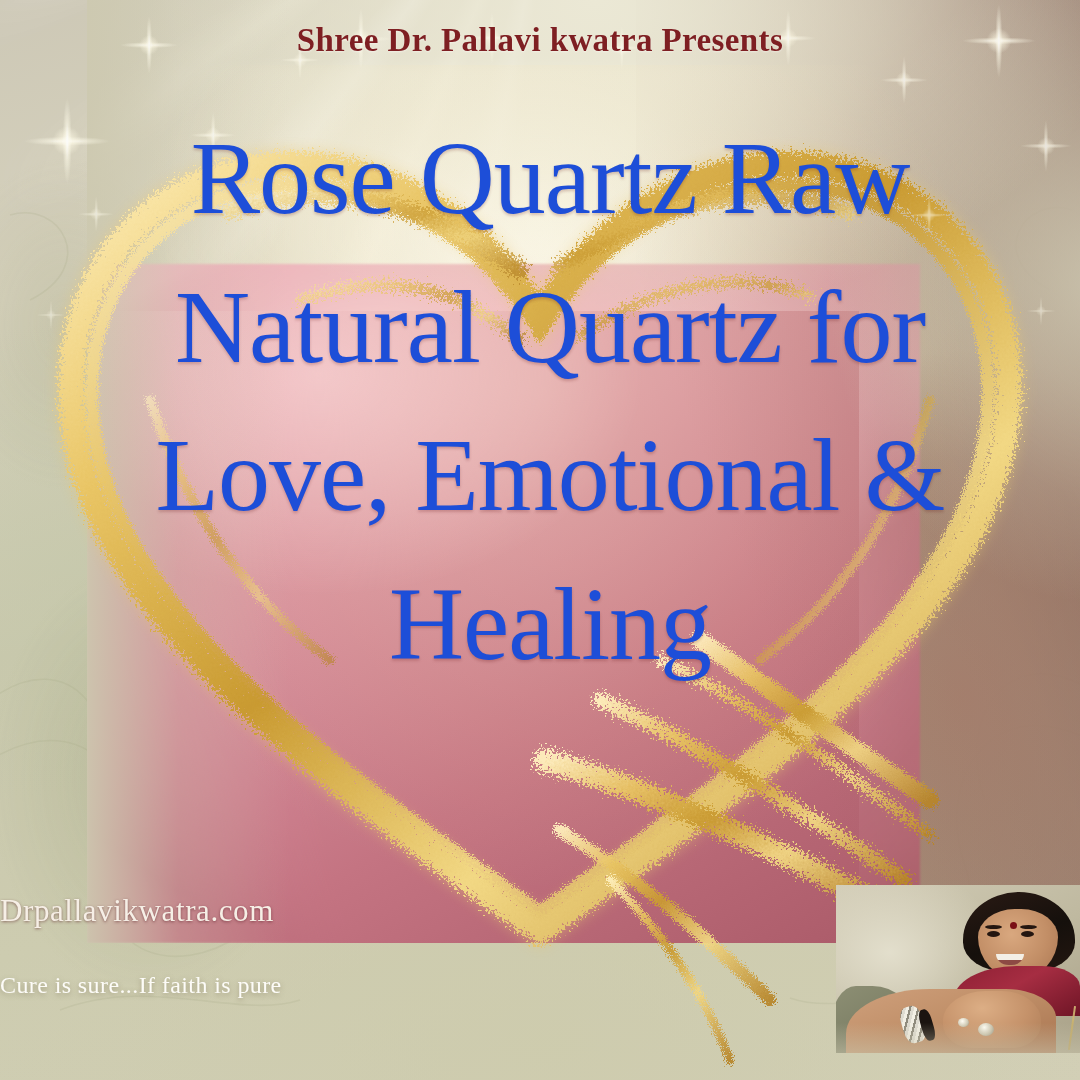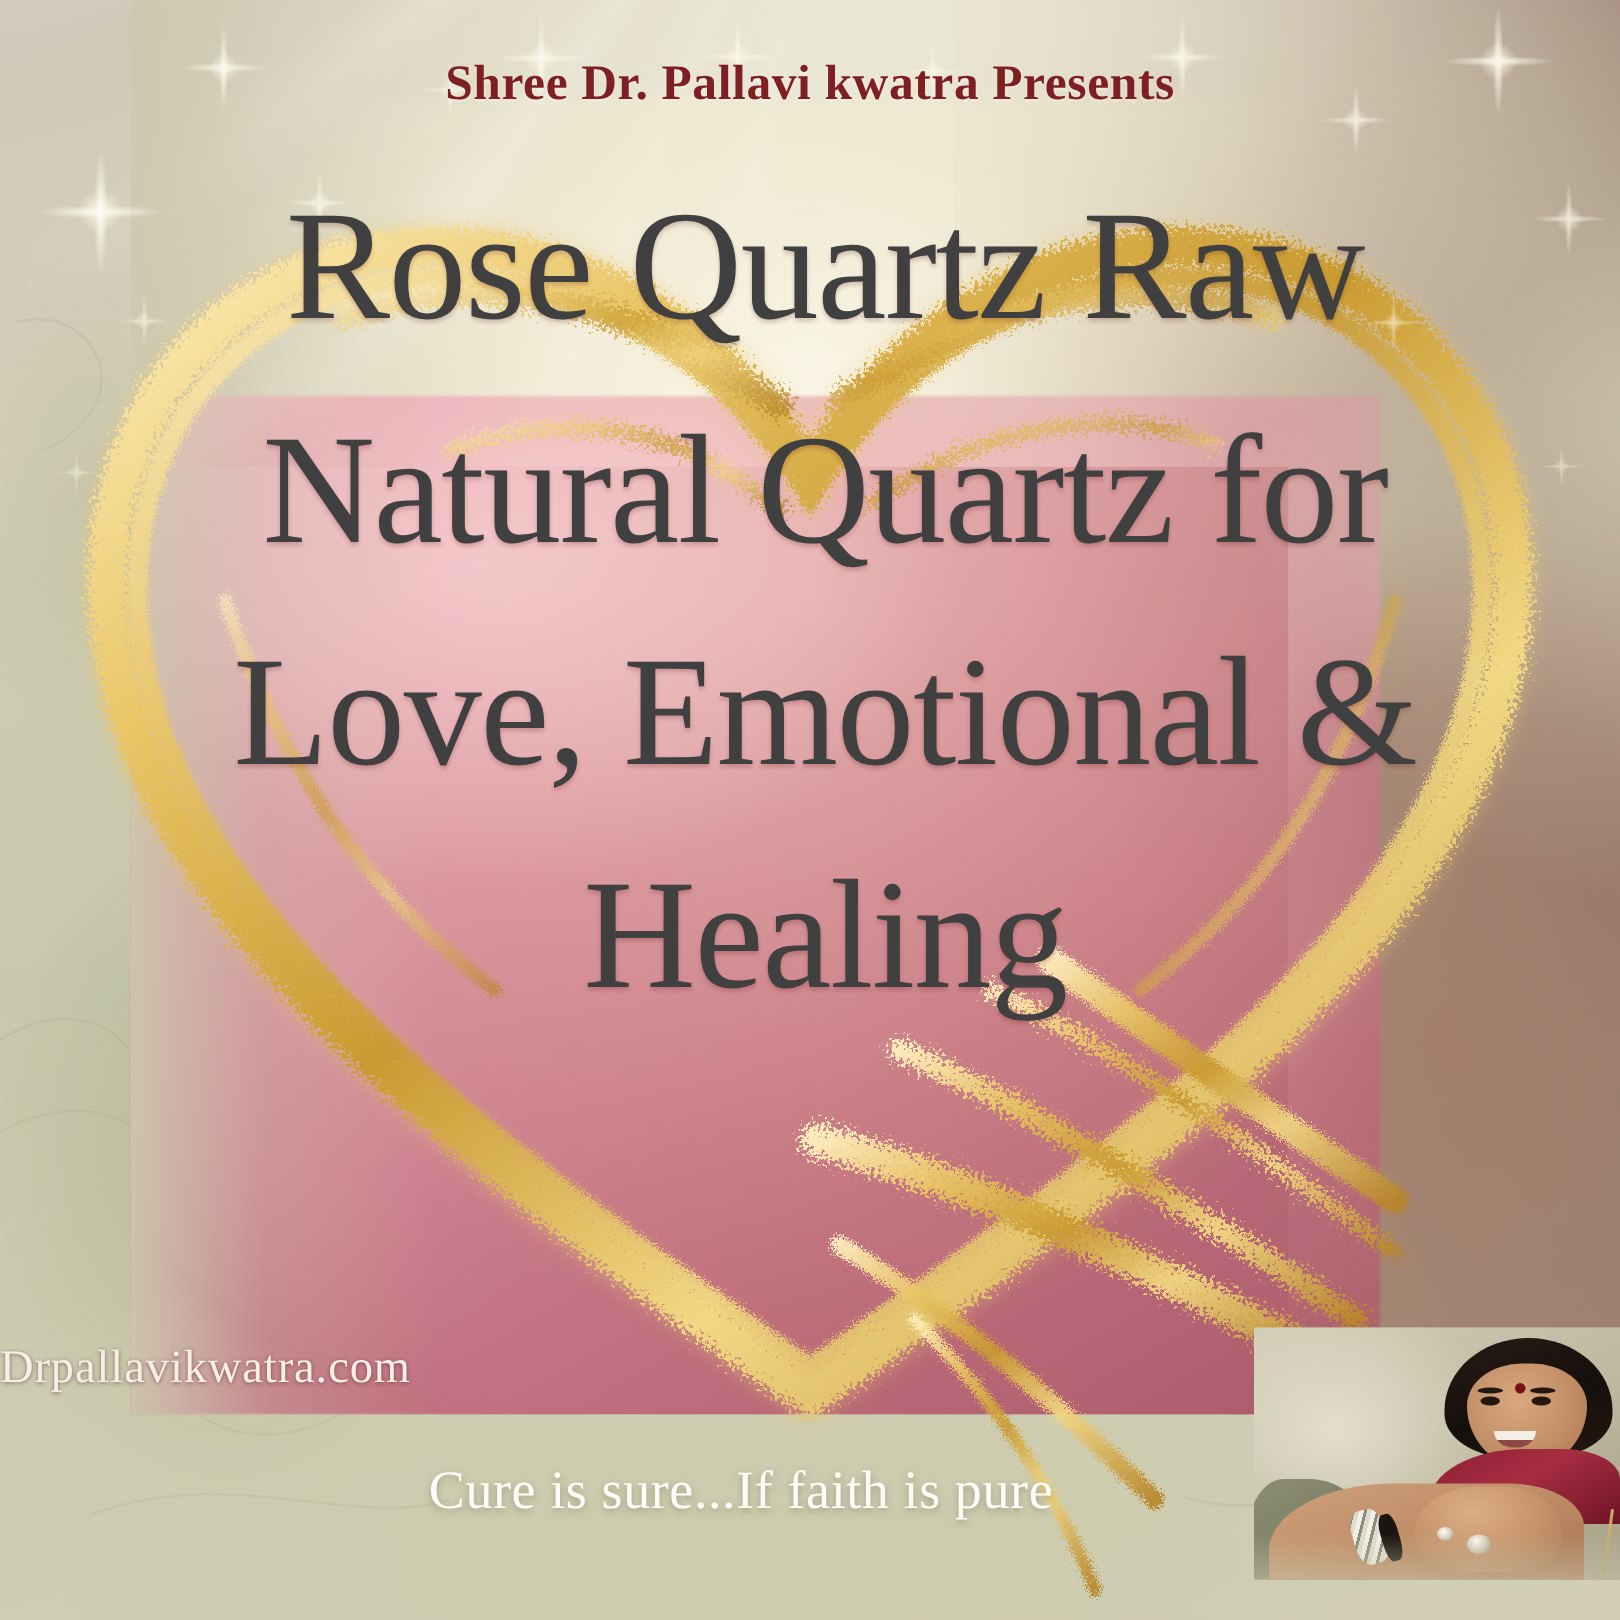--- a/index.html
+++ b/index.html
@@ -129,43 +129,41 @@
     background:radial-gradient(closest-side, rgba(255,255,255,1), rgba(255,250,230,.6) 40%, rgba(255,245,210,0) 100%);
   }
 
   
   .presents{
     position:absolute;left:0;right:0;top:22px;
     text-align:center;
     font-size:33px;font-weight:700;letter-spacing:.4px;
     color:#7e1f22;
     text-shadow:0 1px 2px rgba(255,255,255,.45);
-    margin-top:16px;
   }
   .headline{
     position:absolute;left:0;right:0;top:104px;
     text-align:center;
-    color:#404040;
+    color:#1d4ed8;
     font-size:104px;line-height:1.43;
     font-weight:400;
     letter-spacing:-1px;
     text-shadow:0 2px 3px rgba(90,10,10,.22);
     padding-left:20px;
   }
   .headline .ln{display:block;white-space:nowrap;}
 
   .website{
     position:absolute;left:0;right:0;top:893px;
     font-size:31px;color:#f6efe6;letter-spacing:.6px;
     text-shadow:0 1px 3px rgba(80,20,30,.55);
   }
   .tagline{
     position:absolute;left:0;right:0;top:972px;
-    text-align:center;
-    font-size:36px;color:#fdfcf8;letter-spacing:.4px;
+    font-size:24px;color:#fdfcf8;letter-spacing:.4px;
     text-shadow:0 2px 5px rgba(120,110,80,.5);
     padding-right:92px;
   }
 
   
   .portrait{
     position:absolute;left:836px;top:885px;width:244px;height:168px;
     overflow:hidden;
     background:linear-gradient(160deg,#cfc8b0 0%,#c2bda4 40%,#b5ad92 100%);
   }

